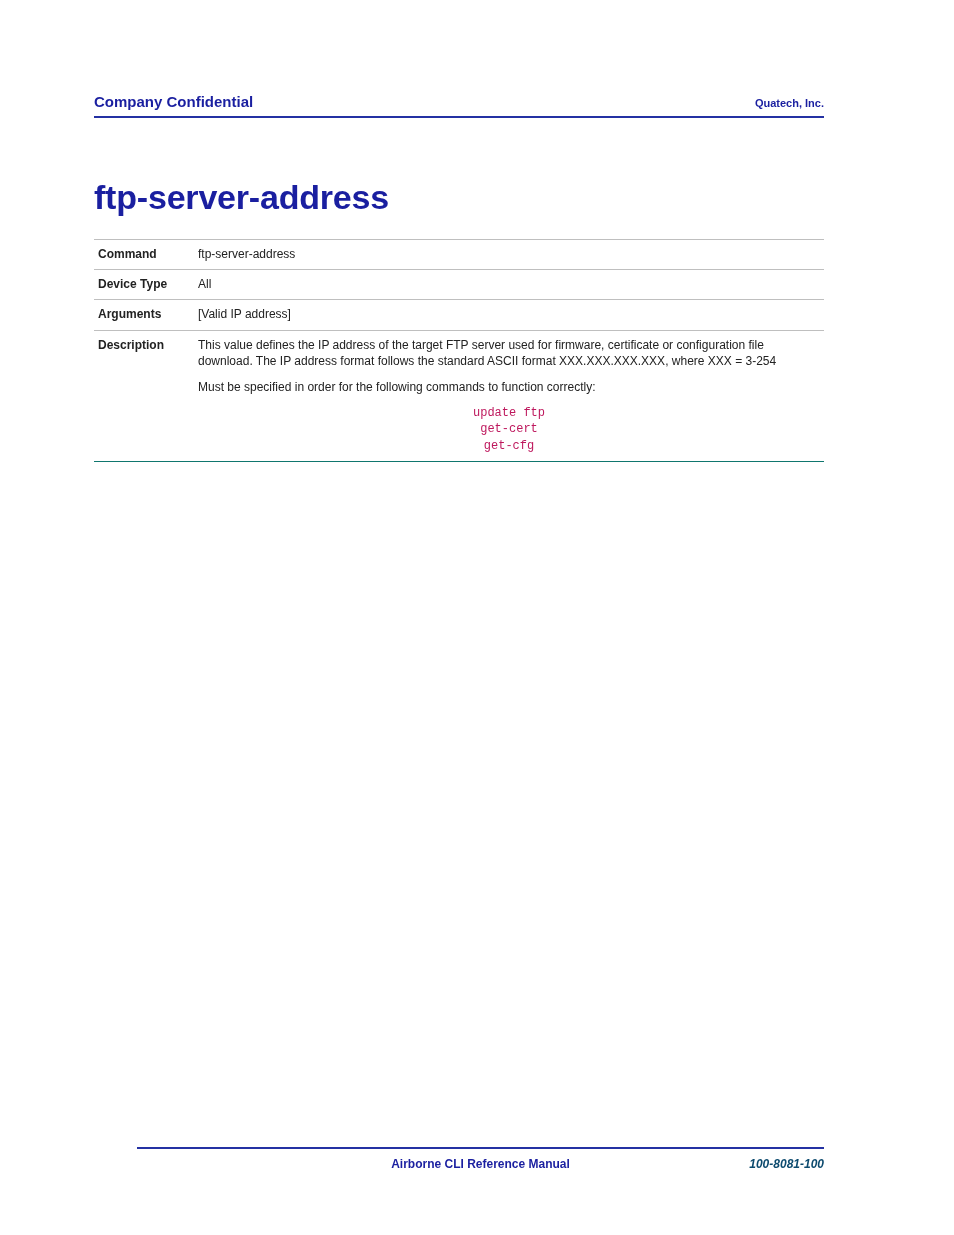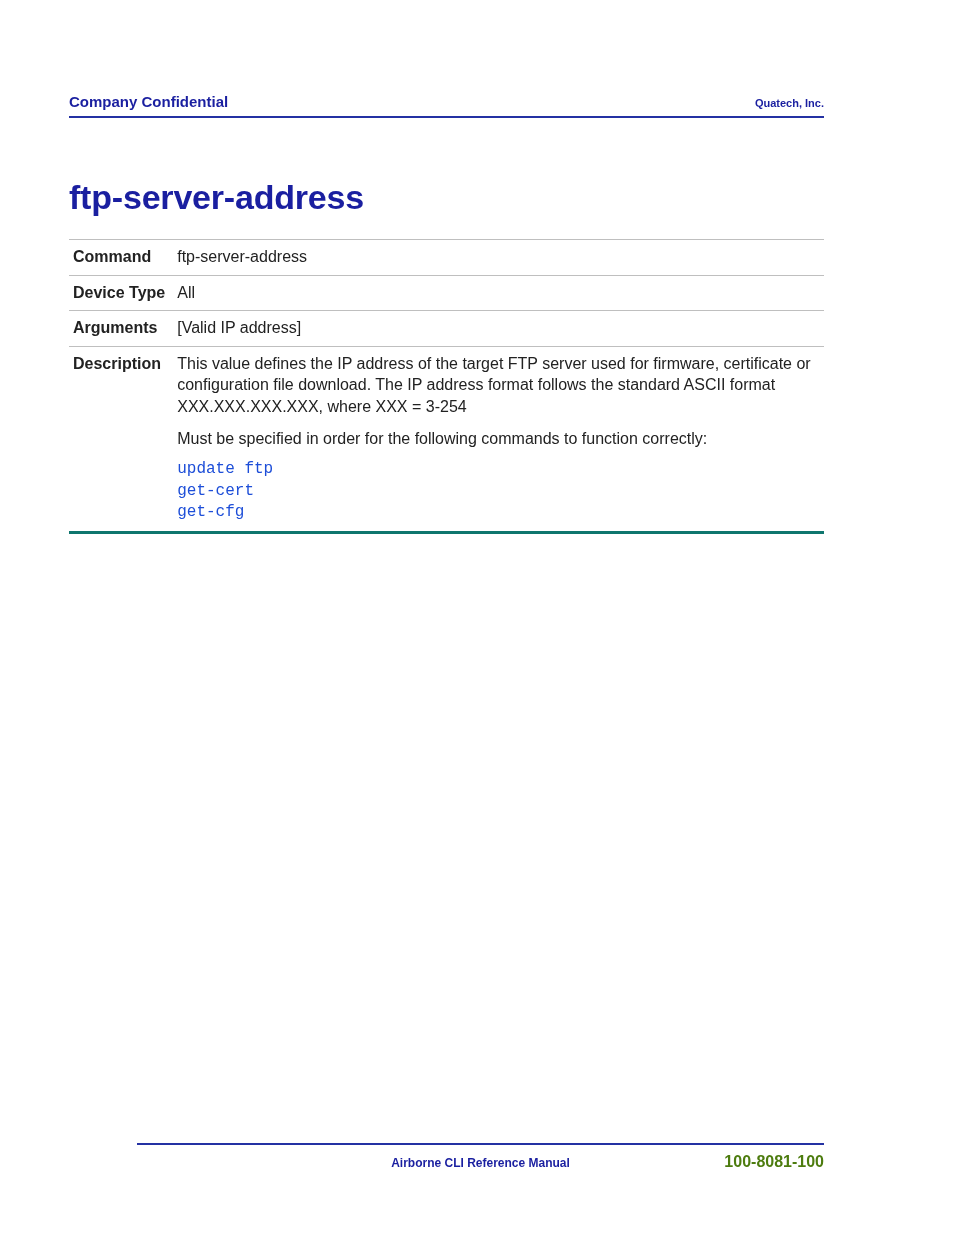--- a/index.html
+++ b/index.html
@@ -1,21 +1,21 @@
 <!DOCTYPE html>
 <html><head>
 <meta charset="utf-8">
 <style>
   * { box-sizing: border-box; margin: 0; padding: 0; }
   html, body { width: 954px; height: 1235px; background: #fff; font-family: Verdana, Tahoma, Arial, sans-serif; }
   .page {
     position: relative;
     width: 954px;
     height: 1235px;
-    padding: 60px 130px 80px 69px;
+    padding: 60px 130px 80px 94px;
   }
   .header {
     display: flex;
     justify-content: space-between;
     align-items: baseline;
     border-bottom: 2px solid #2431a3;
     padding-bottom: 6px;
     margin-bottom: 60px;
   }
   .header-left {
@@ -33,49 +33,50 @@
     color: #1a1fa0;
     font-family: Arial, Helvetica, sans-serif;
     font-weight: bold;
     font-size: 34px;
     margin-bottom: 22px;
     letter-spacing: -0.2px;
   }
   .spec-table {
     width: 100%;
     border-collapse: collapse;
-    font-size: 16px;
+    font-size: 12px;
     color: #222;
   }
   .spec-table tr {
     border-top: 1px solid #bfbfbf;
   }
   .spec-table tr:last-child {
-    border-bottom: 3px solid #0f766e;
+    border-bottom: 1px solid #0f766e;
   }
   .spec-table td {
     vertical-align: top;
     padding: 6px 4px 7px 4px;
     line-height: 1.35;
   }
   .spec-table td.label {
     width: 100px;
     font-weight: bold;
     white-space: nowrap;
     padding-right: 8px;
   }
   .spec-table td.value {
   }
   .desc-block p {
     margin-bottom: 10px;
   }
   .mono {
     font-family: "Courier New", monospace;
-    color: #1d4ed8;
+    color: #be185d;
     line-height: 1.35;
+    text-align: center;
   }
   .footer {
     position: absolute;
     left: 137px;
     right: 130px;
     bottom: 64px;
     border-top: 2px solid #2431a3;
     padding-top: 8px;
     display: flex;
     justify-content: space-between;
@@ -83,25 +84,26 @@
   }
   .footer-spacer { width: 120px; }
   .footer-center {
     color: #1a1fa0;
     font-weight: bold;
     font-size: 12px;
     flex: 1;
     text-align: center;
   }
   .footer-right {
-    color: #4d7c0f;
+    color: #0c4a6e;
     font-weight: bold;
-    font-size: 16px;
+    font-size: 12px;
     width: 120px;
     text-align: right;
+    font-style: italic;
   }
 </style>
 </head>
 <body>
 
 <div class="page">
 
   <div class="header">
     <span class="header-left">Company Confidential</span>
     <span class="header-right">Quatech, Inc.</span>

